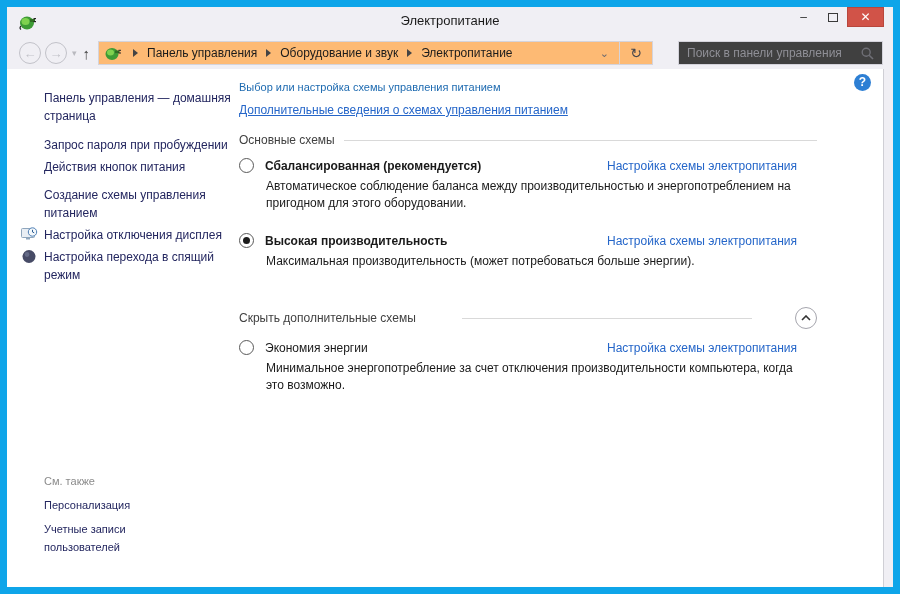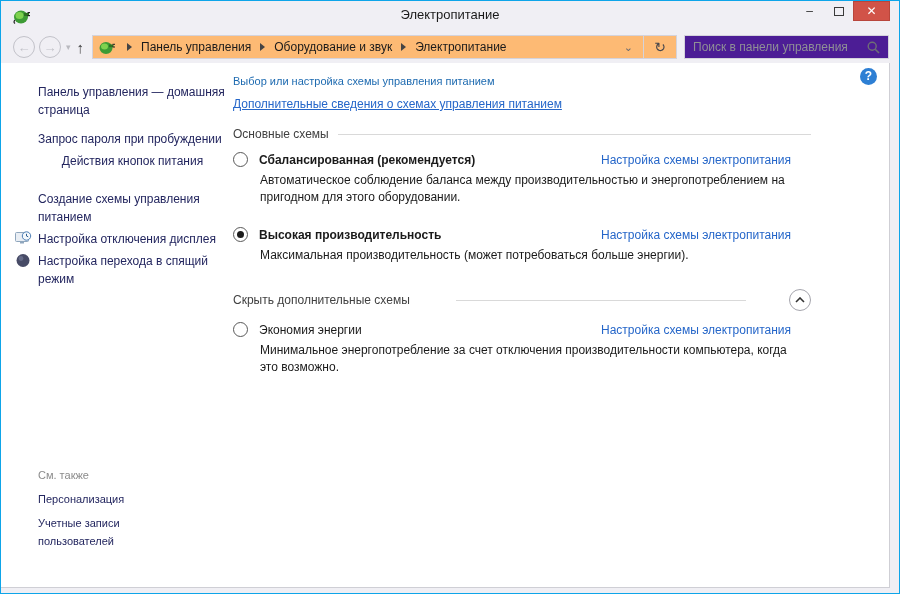--- a/index.html
+++ b/index.html
@@ -1,19 +1,19 @@
 <!DOCTYPE html>
 <html lang="ru"><head>
 <meta charset="utf-8">
 <style>
   * { margin:0; padding:0; box-sizing:border-box; }
   html,body { width:900px; height:594px; font-family:"Liberation Sans","DejaVu Sans",sans-serif; background:#e8e8e8; }
 
   .window { position:relative; width:900px; height:594px; background:#f0eff4;
-            border:1px solid #0ea5e9; overflow:hidden; }
+            border:7px solid #0ea5e9; overflow:hidden; }
 
   
   .titlebar { position:relative; height:30px; }
   .titlebar .app-icon { position:absolute; left:11px; top:6px; width:18px; height:18px; }
   .title { position:absolute; left:0; right:0; top:6px; text-align:center;
            font-size:13px; color:#1a1a1a; }
   .win-controls { position:absolute; top:0; right:9px; display:flex; }
   .ctrl { width:29px; height:20px; display:flex; align-items:center; justify-content:center;
           font-size:12px; color:#333; cursor:default; }
   .ctrl-max .sq { width:10px; height:9px; border:1px solid #3a3a3a; background:transparent; }
@@ -29,22 +29,22 @@
   .addressbar { display:flex; align-items:center; height:24px; background:#fdba74;
                 border:1px solid #d4d3db; flex:1 1 auto; min-width:0; }
   .addr-icon { width:18px; height:16px; margin:0 4px 0 5px; flex:0 0 auto; }
   .crumb { font-size:12px; color:#1b1b1b; padding:0 2px; white-space:nowrap; }
   .crumb-sep { width:0; height:0; border-left:5px solid #444; border-top:4px solid transparent;
                border-bottom:4px solid transparent; margin:0 7px; }
   .addr-spacer { flex:1 1 auto; }
   .addr-chevron { color:#6a6a70; font-size:11px; padding:0 10px; }
   .refresh-btn { width:33px; height:24px; border-left:1px solid #d4d3db; display:flex;
                  align-items:center; justify-content:center; color:#46464c; font-size:14px; }
-  .searchbox { display:flex; align-items:center; width:205px; height:24px; background:#4c1d95;
-               border:1px solid #d4d3db; margin-left:7px; flex:0 0 auto; }
+  .searchbox { display:flex; align-items:center; width:205px; height:24px; background:#404040;
+               border:1px solid #d4d3db; margin-left:25px; flex:0 0 auto; }
   .search-placeholder { flex:1; font-size:12px; color:#8f8f96; padding-left:8px; white-space:nowrap;
                         overflow:hidden; }
   .search-icon { margin:0 8px; flex:0 0 auto; }
 
   
   .client { position:relative; margin:0 9px 6px 0; height:525px; background:#fff;
             border-right:1px solid #cfcfd5; border-bottom:1px solid #cfcfd5; }
 
   
   .sidebar { position:absolute; left:0; top:0; width:232px; height:100%; padding:20px 6px 0 37px;
@@ -78,21 +78,21 @@
   .plan-head { display:flex; align-items:center; }
   .radio { width:15px; height:15px; border-radius:50%; border:1px solid #595959; background:#fff;
            margin-right:11px; flex:0 0 auto; position:relative; cursor:pointer; }
   .radio.checked::after { content:""; position:absolute; left:3px; top:3px; width:7px; height:7px;
                           border-radius:50%; background:#1c1c1c; }
   .plan-name { font-size:12px; }
   .plan-name.bold { font-weight:bold; }
   .plan-link { margin-left:auto; color:#2566c9; cursor:pointer; white-space:nowrap; padding-right:20px; }
   .plan-desc { margin:5px 0 0 27px; width:545px; line-height:17px; }
 
-  .additional-section { margin-top:25px;gap:37px; }
+  .additional-section { margin-top:37px;gap:37px; }
 </style>
 </head>
 <body>
 
 <div class="window">
 
   <div class="titlebar">
     <svg class="app-icon" viewBox="0 0 18 18">
       <ellipse cx="9" cy="10" rx="7" ry="6.5" fill="#3d9b35"></ellipse>
       <ellipse cx="7.5" cy="8.5" rx="4" ry="3.5" fill="#7fd24f"></ellipse>
@@ -143,21 +143,21 @@
         <line x1="8.2" y1="8.2" x2="12" y2="12" stroke="#6f6f76" stroke-width="1.6"></line>
       </svg>
     </div>
   </div>
 
   <div class="client">
 
     <div class="sidebar">
       <div class="task-link" style="margin-bottom:11px;">Панель управления — домашняя страница</div>
       <div class="task-link" style="margin-bottom:4px;">Запрос пароля при пробуждении</div>
-      <div class="task-link" style="margin-bottom:20px;text-align:center;">Действия кнопок питания</div>
+      <div class="task-link" style="margin-bottom:10px;">Действия кнопок питания</div>
       <div class="task-link" style="margin-bottom:4px;">Создание схемы управления питанием</div>
       <div class="task-link" style="margin-bottom:4px;">
         <svg class="task-icon" viewBox="0 0 17 15">
           <rect x="0.5" y="1.5" width="13" height="9" rx="1" fill="#e9eef4" stroke="#8fa6bd"></rect>
           <rect x="5" y="10.5" width="4" height="2" fill="#8fa6bd"></rect>
           <circle cx="11.5" cy="5" r="4.2" fill="#f4f8fb" stroke="#4e7fb5"></circle>
           <line x1="11.5" y1="5" x2="11.5" y2="2.8" stroke="#2d5e93" stroke-width="1"></line>
           <line x1="11.5" y1="5" x2="13.2" y2="5.8" stroke="#2d5e93" stroke-width="1"></line>
         </svg>
         <span>Настройка отключения дисплея</span>

